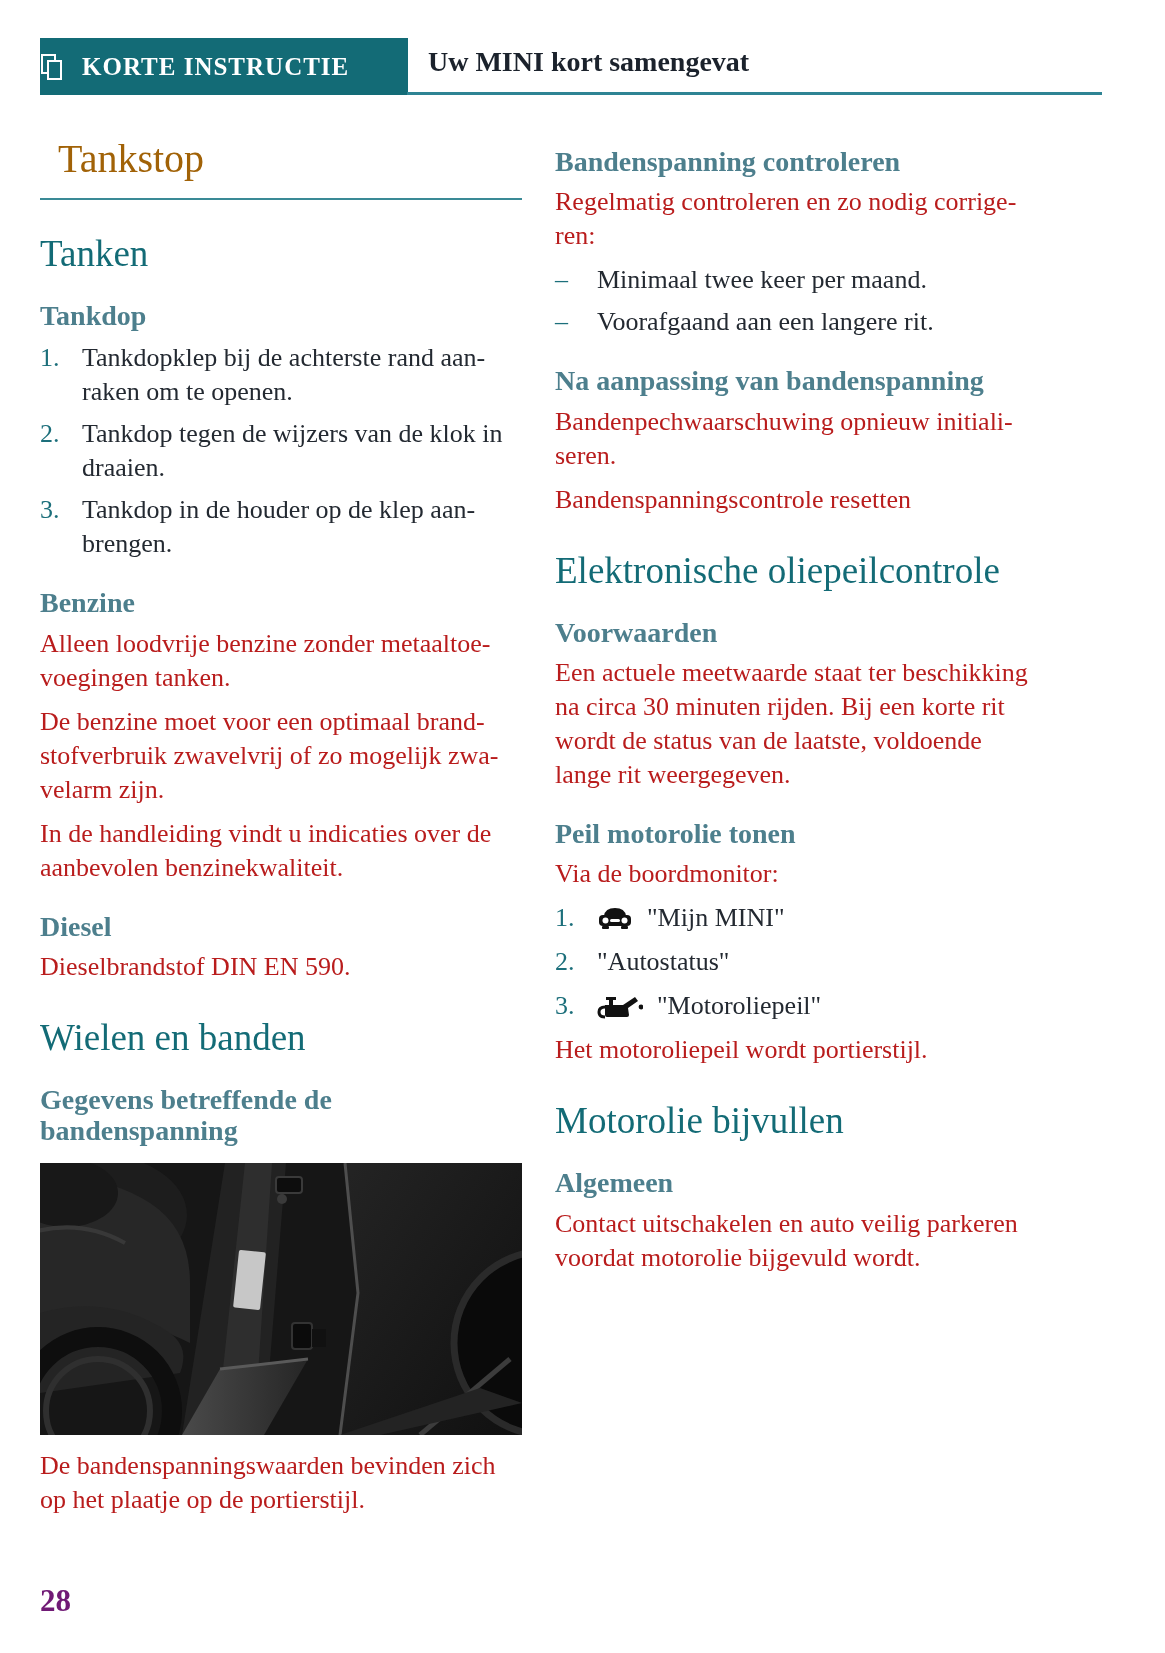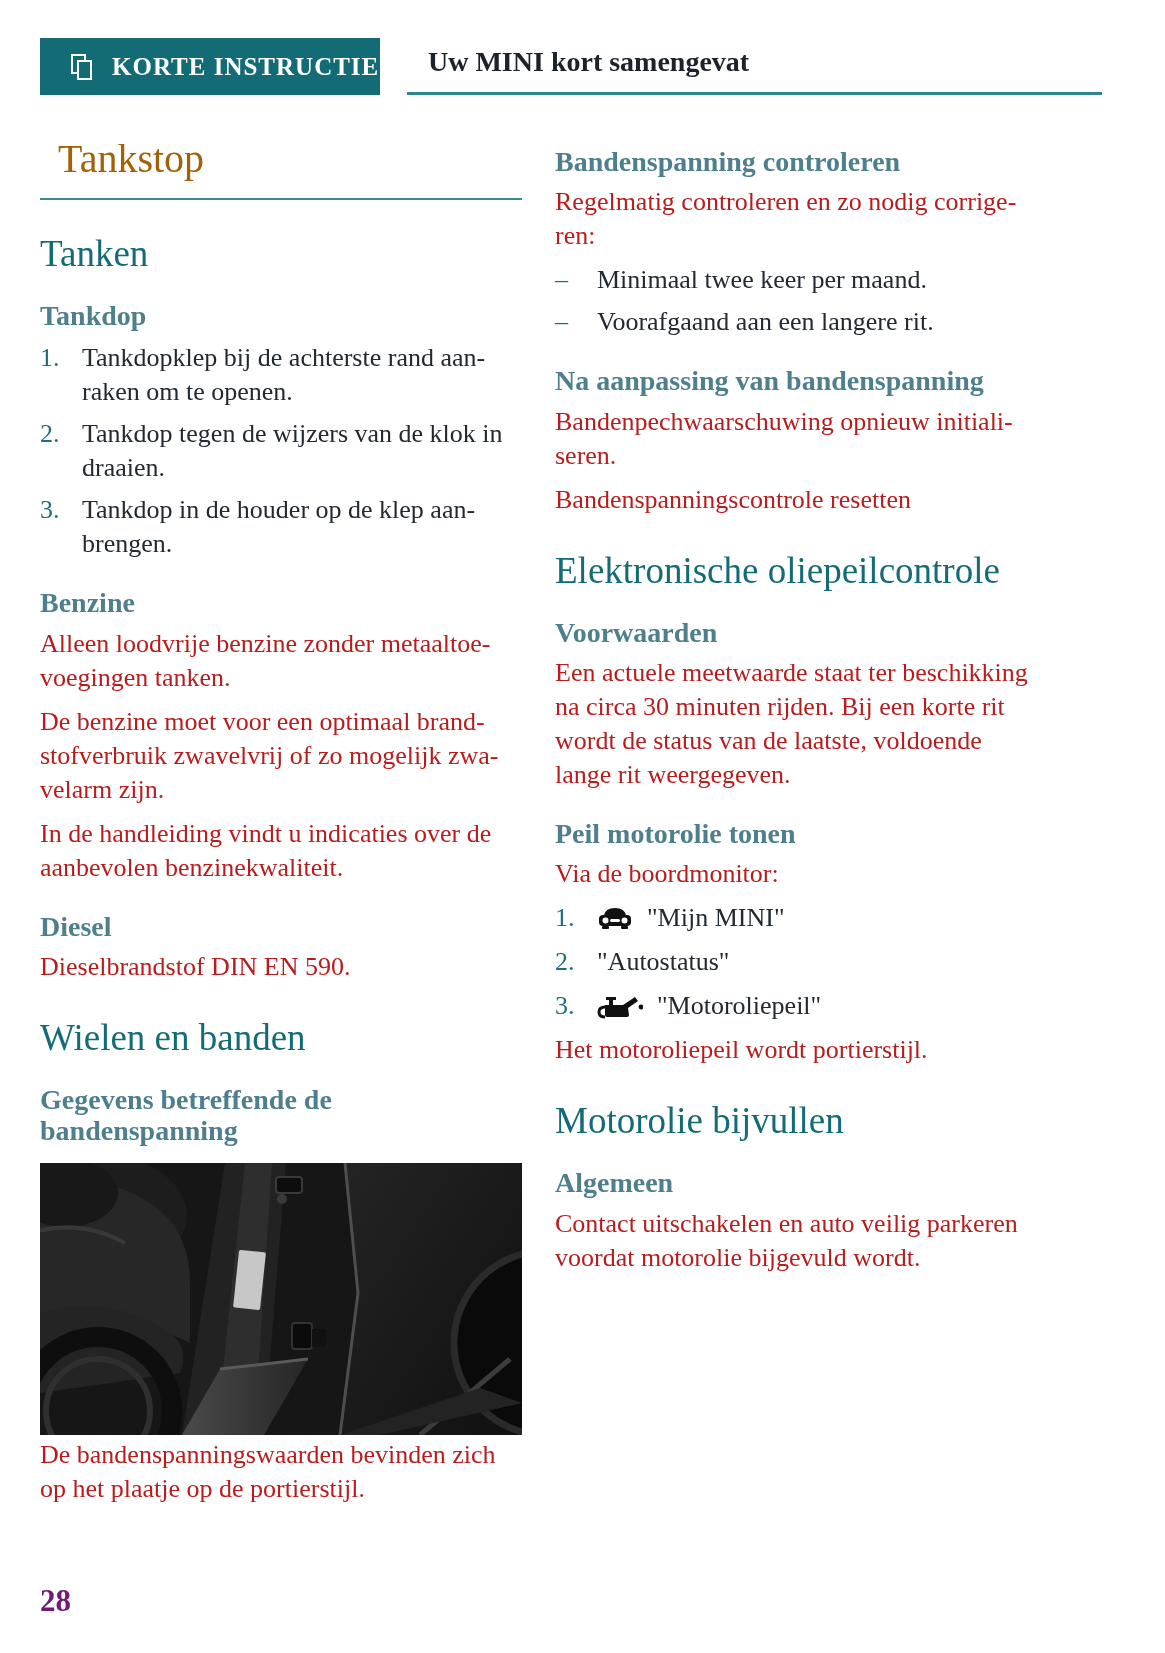--- a/index.html
+++ b/index.html
@@ -5,23 +5,23 @@
   html,body{margin:0;padding:0;}
   body{
     width:1165px;height:1653px;background:#ffffff;position:relative;
     font-family:"Liberation Serif","DejaVu Serif",serif;
     color:#232931;overflow:hidden;
   }
   .page{position:absolute;inset:0;}
 
   
   .badge{
-    position:absolute;left:40px;top:38px;width:340px;height:57px;
+    position:absolute;left:40px;top:38px;width:368px;height:57px;
     background:#136b76;display:flex;align-items:center;gap:18px;
-    padding-left:30px;box-sizing:border-box;
+    box-sizing:border-box;
   }
   .badge-label{color:#ffffff;font-weight:bold;font-size:25px;letter-spacing:1px;}
   .header-title{
     position:absolute;left:428px;top:46px;font-size:28px;font-weight:bold;color:#1b222c;
   }
   .header-rule{position:absolute;left:407px;top:92px;width:695px;height:3px;background:#2f8494;}
 
   
   .col{position:absolute;top:120px;width:482px;}
   .col-left{left:40px;}
@@ -38,21 +38,21 @@
   ol.steps li,ul.dashes li{
     display:flex;align-items:flex-start;margin-bottom:8px;
     font-size:26px;line-height:34px;
   }
   .marker{flex:0 0 42px;color:#1c6f7b;}
   .txt{flex:1;}
   ol.icon-steps li{align-items:center;margin-bottom:10px;}
   .step-icon{flex:0 0 auto;margin-right:14px;display:inline-flex;align-items:center;}
 
   .photo-wrap{margin-top:16px;width:482px;height:272px;display:block;}
-  .caption{margin-top:3px;}
+  .caption{margin-top:14px;}
 
   .page-number{
     position:absolute;left:40px;top:1583px;font-size:31px;font-weight:bold;color:#701a75;
   }
 </style>
 </head>
 <body>
 
 <div class="page">
 

